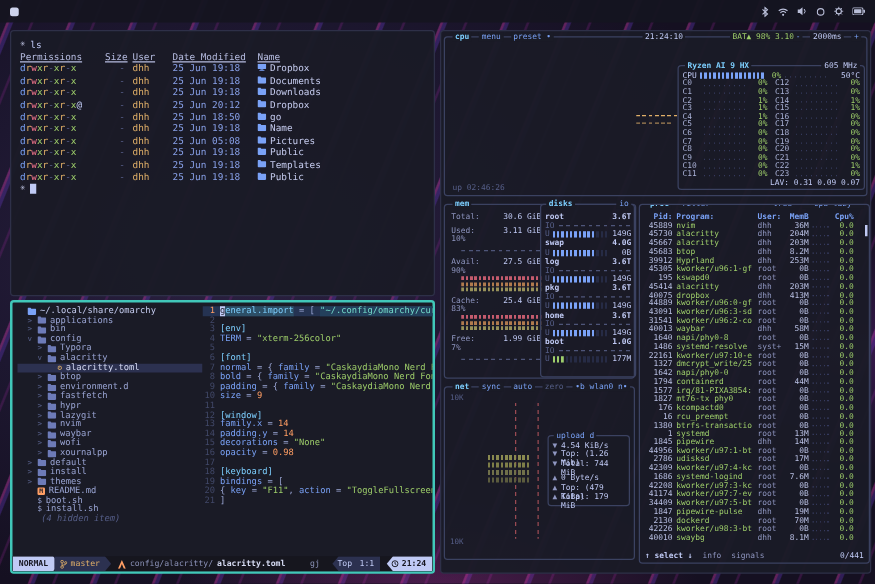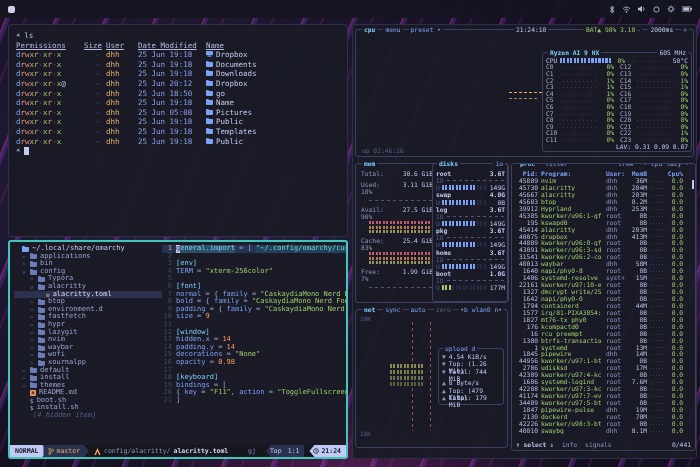--- a/index.html
+++ b/index.html
@@ -502,21 +502,21 @@
         <div class="code-line"><span class="gut">3</span><span class="tk-sec">[env]</span></div>
         <div class="code-line"><span class="gut">4</span><span class="tk-key">TERM</span><span class="tk-op"> = </span><span class="tk-str">"xterm-256color"</span></div>
         <div class="code-line"><span class="gut">5</span></div>
         <div class="code-line"><span class="gut">6</span><span class="tk-sec">[font]</span></div>
         <div class="code-line"><span class="gut">7</span><span class="tk-key">normal</span><span class="tk-op"> = { </span><span class="tk-key">family</span><span class="tk-op"> = </span><span class="tk-str">"CaskaydiaMono Nerd Font"</span></div>
         <div class="code-line"><span class="gut">8</span><span class="tk-key">bold</span><span class="tk-op"> = { </span><span class="tk-key">family</span><span class="tk-op"> = </span><span class="tk-str">"CaskaydiaMono Nerd Font"</span></div>
         <div class="code-line"><span class="gut">9</span><span class="tk-key">padding</span><span class="tk-op"> = { </span><span class="tk-key">family</span><span class="tk-op"> = </span><span class="tk-str">"CaskaydiaMono Nerd Font"</span></div>
         <div class="code-line"><span class="gut">10</span><span class="tk-key">size</span><span class="tk-op"> = </span><span class="tk-num">9</span></div>
         <div class="code-line"><span class="gut">11</span></div>
         <div class="code-line"><span class="gut">12</span><span class="tk-sec">[window]</span></div>
-        <div class="code-line"><span class="gut">13</span><span class="tk-key">hidden.x</span><span class="tk-op"> = </span><span class="tk-num">14</span></div>
+        <div class="code-line"><span class="gut">13</span><span class="tk-key">family.x</span><span class="tk-op"> = </span><span class="tk-num">14</span></div>
         <div class="code-line"><span class="gut">14</span><span class="tk-key">padding.y</span><span class="tk-op"> = </span><span class="tk-num">14</span></div>
         <div class="code-line"><span class="gut">15</span><span class="tk-key">decorations</span><span class="tk-op"> = </span><span class="tk-str">"None"</span></div>
         <div class="code-line"><span class="gut">16</span><span class="tk-key">opacity</span><span class="tk-op"> = </span><span class="tk-num">0.98</span></div>
         <div class="code-line"><span class="gut">17</span></div>
         <div class="code-line"><span class="gut">18</span><span class="tk-sec">[keyboard]</span></div>
         <div class="code-line"><span class="gut">19</span><span class="tk-key">bindings</span><span class="tk-op"> = [</span></div>
         <div class="code-line"><span class="gut">20</span><span class="tk-op">{ </span><span class="tk-key">key</span><span class="tk-op"> = </span><span class="tk-str">"F11"</span><span class="tk-op">, </span><span class="tk-key">action</span><span class="tk-op"> = </span><span class="tk-str">"ToggleFullscreen"</span></div>
         <div class="code-line"><span class="gut">21</span><span class="tk-op">]</span></div>
       </div>
   </div>

